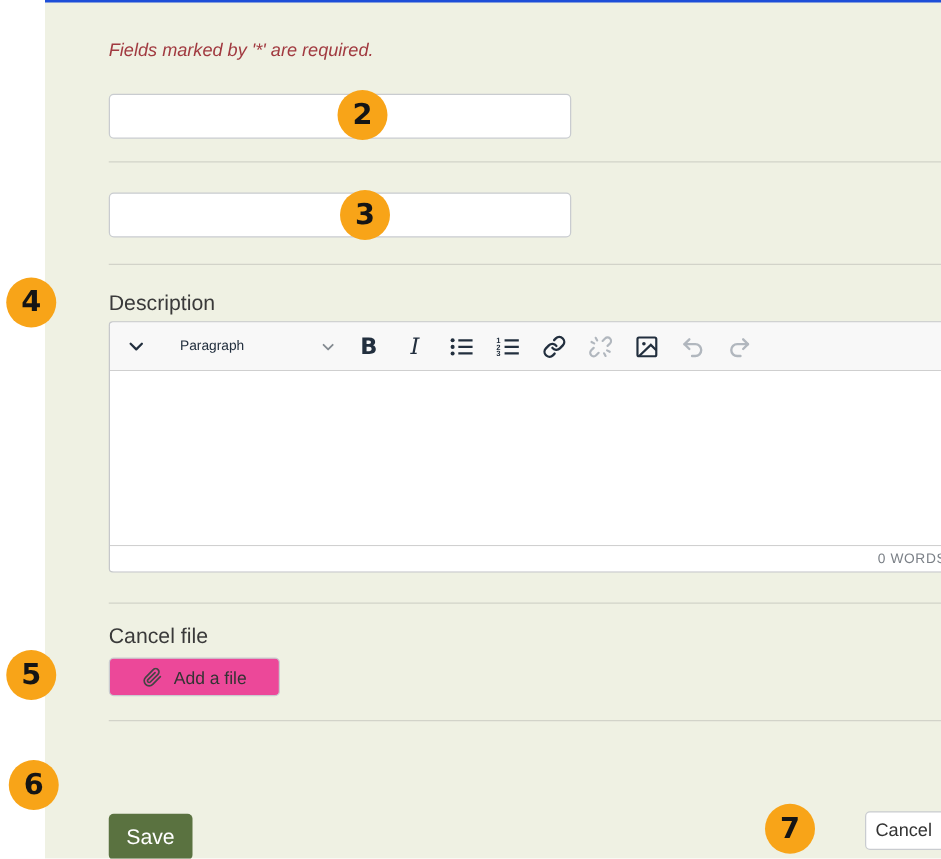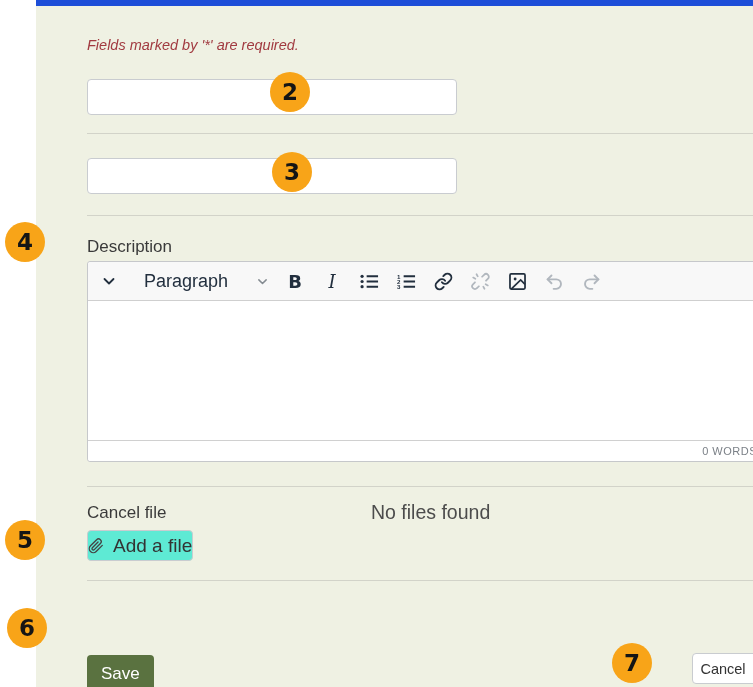--- a/index.html
+++ b/index.html
@@ -1,48 +1,48 @@
 <!DOCTYPE html>
 <html><head>
 <meta charset="utf-8">
 <style>
   * { margin:0; padding:0; box-sizing:border-box; }
   html,body { width:753px; height:687px; background:#fff; font-family:"Liberation Sans",sans-serif; }
   .page { position:relative; width:753px; height:687px; background:#fff; overflow:hidden; }
-  .panel { position:absolute; left:36px; top:0; width:717px; height:687px; background:#eff1e3; border-top:6px solid #1d4ed8; }
+  .panel { position:absolute; left:36px; top:0; width:717px; height:687px; background:#eff1e3; border-top:2px solid #1d4ed8; }
 
   .note { position:absolute; left:51px; top:31px; font-style:italic; font-size:14.5px; color:#a13a40; }
 
   .field-row { position:absolute; left:51px; width:687px; height:36px; display:flex; align-items:center; }
   .row-date { top:73px; }
   .row-title { top:152px; }
   .field-label { width:264px; font-size:17px; color:#3a3a3a; }
   .req { color:#a13a40; margin-left:4px; }
   .text-input { width:370px; height:36px; border:1px solid #c9ccd0; border-radius:4px; background:#fff; padding:0 9px; font-size:15px; color:#333; outline:none; }
 
   .divider { position:absolute; left:51px; width:687px; border-top:1px solid #d2d3c9; }
   .d1 { top:127px; } .d2 { top:209px; } .d3 { top:480px; } .d4 { top:574px; }
 
   .desc-label { position:absolute; left:51px; top:231px; font-size:17px; color:#3a3a3a;text-align:right; }
 
   .editor { position:absolute; left:51px; top:255px; width:687px; height:201px; border:1px solid #c6c8cb; border-radius:3px; background:#fff; display:flex; flex-direction:column; }
   .tb { height:39px; background:#f8f8f8; border-bottom:1px solid #cfcfcf; border-radius:3px 3px 0 0; display:flex; align-items:center; padding:0 7px; }
   .tb-btn { width:28px; height:28px; display:flex; align-items:center; justify-content:center; background:none; border:none; border-radius:3px; color:#222f3e; margin-right:9px; cursor:pointer; padding:0; }
   .tb-btn.disabled { color:#b1b7be; cursor:default; }
   .para-btn { display:flex; align-items:center; justify-content:space-between; width:125px; height:28px; margin:0 12px 0 12px; background:none; border:none; cursor:pointer; color:#222f3e; }
-  .para-label { font-size:18px; color:#222f3e; }
+  .para-label { font-size:11px; color:#222f3e; }
   .b-glyph { font-weight:bold; font-size:18px; color:#222f3e; font-family:"DejaVu Sans",sans-serif; }
   .i-glyph { font-style:italic; font-size:18px; color:#222f3e; font-family:"DejaVu Serif",serif; }
   .ed-body { flex:1; background:#fff; cursor:text; }
   .statusbar { height:21px; background:#fff; border-top:1px solid #d0d0d0; border-radius:0 0 3px 3px; display:flex; align-items:center; justify-content:flex-end; padding-right:16px; position:relative; }
   .wordcount { font-size:11px; color:#7b8087; letter-spacing:0.5px; }
 
   .attach-label { position:absolute; left:51px; top:497px; font-size:17px; color:#3a3a3a; }
   .no-files { position:absolute; left:335px; top:495px; font-size:19.5px; color:#4c4c4c; }
-  .add-file-btn { position:absolute; left:51px; top:524px; height:31px; display:flex; align-items:center; gap:9px; padding:0 0; background:#5eead4; border:1px solid #c9ccd0; border-radius:4px; font-size:19px; color:#333; cursor:pointer; }
+  .add-file-btn { position:absolute; left:51px; top:524px; height:31px; display:flex; align-items:center; gap:9px; padding:0 26px; background:#ec4899; border:1px solid #c9ccd0; border-radius:4px; font-size:14px; color:#333; cursor:pointer; }
 
   .save-btn { position:absolute; left:51px; top:609px; height:37px; padding:0 14px; background:#5a7240; color:#fff; border:none; border-radius:4px; font-size:17px; cursor:pointer;margin-top:40px; }
   .cancel-btn { position:absolute; left:656px; top:647px; width:82px; height:31px; display:flex; align-items:center; justify-content:center; gap:7px; background:#fff; border:1px solid #c9ccd0; border-radius:4px; font-size:14.5px; color:#333; cursor:pointer; }
 
   .badge { position:absolute; width:40px; height:40px; border-radius:50%; background:#f8a418; color:#151515; font-weight:bold; font-size:23px; display:flex; align-items:center; justify-content:center; z-index:5; font-family:"DejaVu Sans",sans-serif; }
   .b2 { left:270px; top:72px; }
   .b3 { left:272px; top:152px; }
   .b4 { left:5px;   top:222px; }
   .b5 { left:5px;   top:520px; }
   .b6 { left:7px;   top:608px; }
@@ -149,21 +149,20 @@
       </div>
       <div class="ed-body"></div>
       <div class="statusbar">
         <span class="wordcount">0 WORDS</span>
 
       </div>
     </div>
     <div class="divider d3"></div>
 
     <div class="attach-label">Cancel file</div>
-    <div class="no-files">No files found</div>
     <button class="add-file-btn">
       <span style="line-height:0;">
         <svg width="16" height="16" viewBox="0 0 24 24" fill="none" stroke="#444" stroke-width="2" stroke-linecap="round" stroke-linejoin="round">
             <path d="M21.44 11.05l-9.19 9.19a6 6 0 0 1-8.49-8.49l9.19-9.19a4 4 0 0 1 5.66 5.66l-9.2 9.19a2 2 0 0 1-2.83-2.83l8.49-8.48"></path>
           </svg>
       </span>
       <span>Add a file</span>
     </button>
     <div class="divider d4"></div>
 

